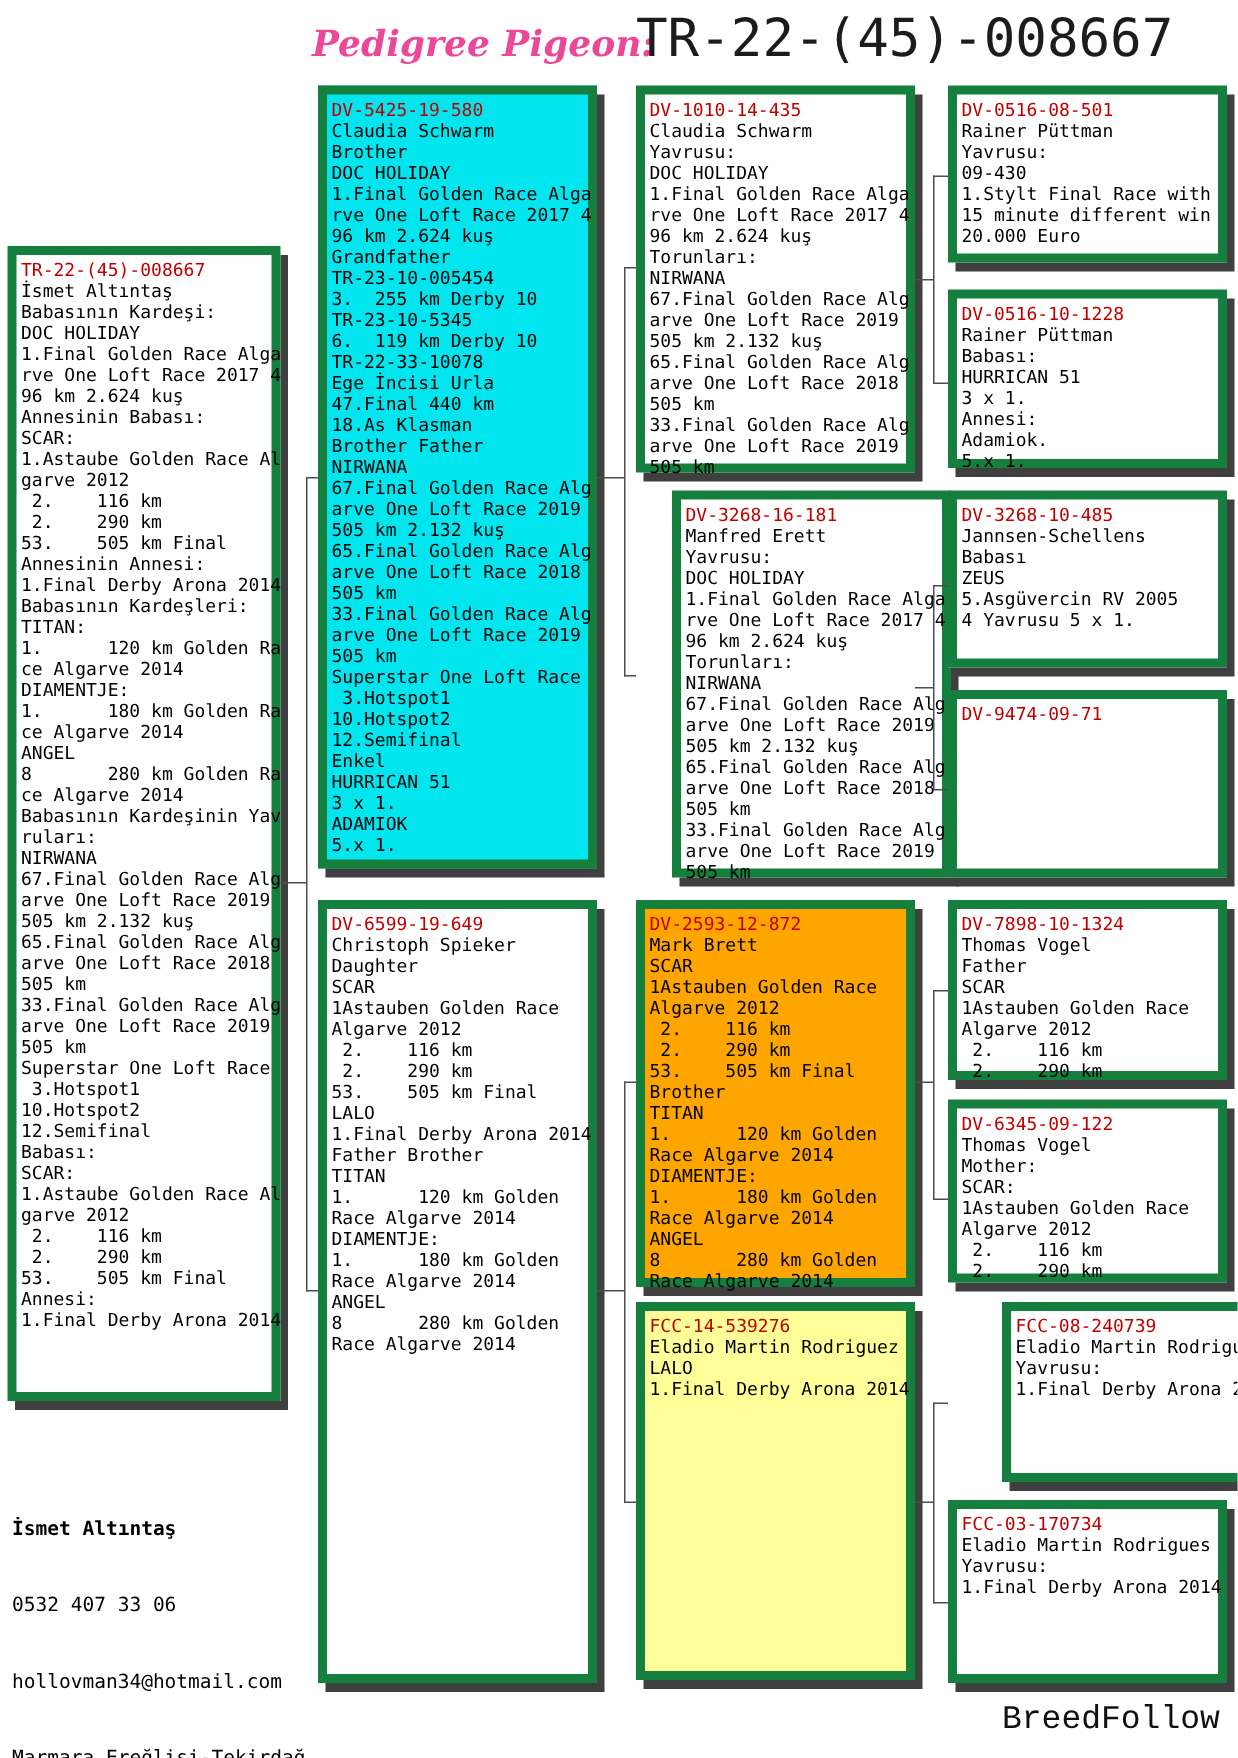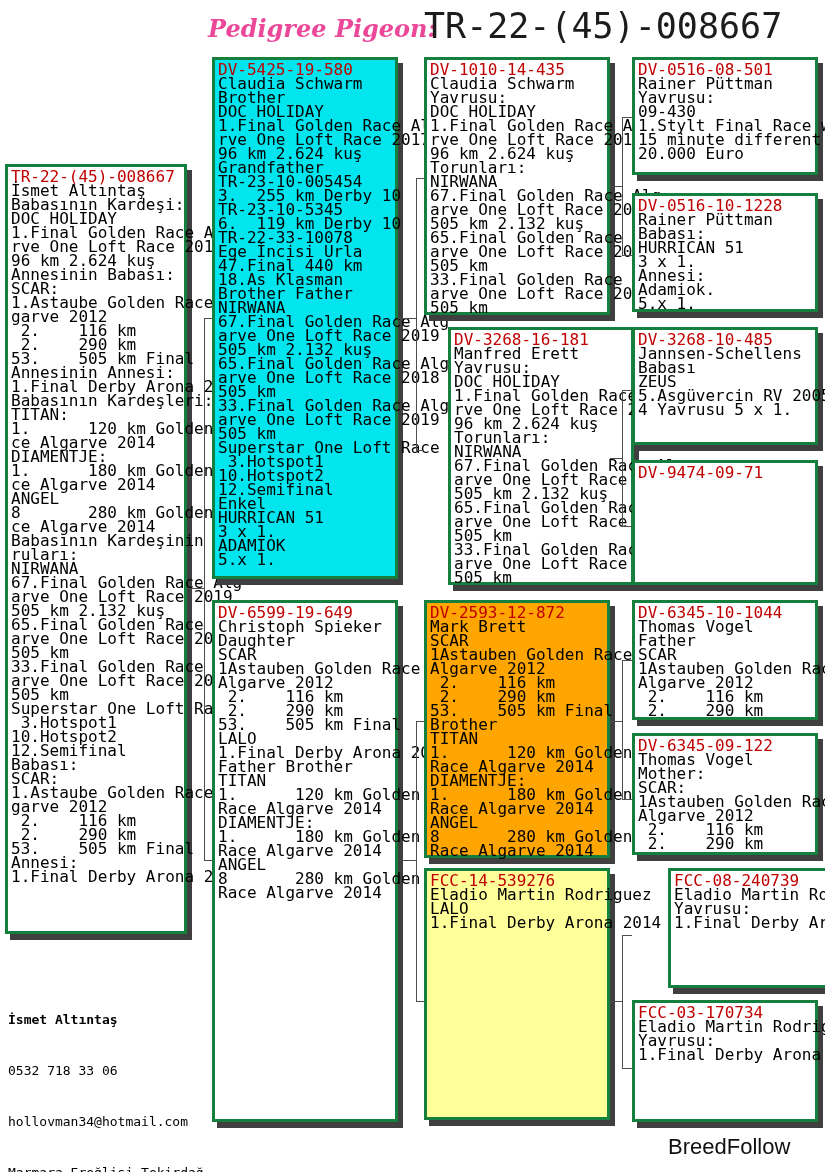--- a/index.html
+++ b/index.html
@@ -1,34 +1,34 @@
 <!DOCTYPE html>
 <html style="--accent-red: #c00000; --cyan-box: #00e5ee; --orange-box: #ffa500; --yellow-box: #ffff99;"><head>
 <meta charset="utf-8">
 <style>
   html,body{margin:0;padding:0}
   body{width:825px;height:1172px;position:relative;background:#ffffff;
        font-family:"DejaVu Sans Mono",monospace;overflow:hidden;color:#000}
   .box{position:absolute;box-sizing:border-box;background:#fff;
-       border:3px solid #15803d;box-shadow:5px 6px 0 #3f3f3f;
-       padding:3px 2px 3px 3px;font-size:16px;line-height:14px}
+       border:6px solid #15803d;box-shadow:5px 6px 0 #3f3f3f;
+       padding:3px 2px 3px 3px;font-size:12px;line-height:14px}
   .box-id{color:var(--accent-red,#c00000);white-space:pre}
   .box-body{white-space:pre}
   .box.cyan{background:var(--cyan-box,#00e5ee)}
   .box.orange{background:var(--orange-box,#ffa500)}
   .box.yellow{background:var(--yellow-box,#ffff99)}
   .hl,.vl{position:absolute;background:#4d4d4d}
   .hl{height:1px}
   .vl{width:1px}
   .ped-label{position:absolute;left:208px;top:14px;font-family:"DejaVu Serif",serif;
              font-style:italic;font-weight:bold;font-size:24px;color:#ec4899}
   .ring-title{position:absolute;left:424px;top:6px;font-size:35px;color:#1c1c1c;white-space:pre}
   .contact{position:absolute;left:8px;top:977px;font-size:13px;line-height:17px;white-space:pre}
   .contact .owner{font-weight:bold}
-  .brand{position:absolute;left:668px;top:1134px;font-family:Liberation Sans, sans-serif;
+  .brand{position:absolute;left:668px;top:1134px;font-family:Liberation Mono, monospace;
          font-size:22px;color:#101010}
 </style>
 </head>
 <body>
 
 <div class="ped-label">Pedigree Pigeon:</div>
 <div class="ring-title">TR-22-(45)-008667</div>
 
 <div class="box" style="left:5px;top:164px;width:182px;height:770px">
   <div class="box-id">TR-22-(45)-008667</div>
@@ -237,21 +237,21 @@
   <div class="box-body">Jannsen-Schellens
 Babası
 ZEUS
 5.Asgüvercin RV 2005
 4 Yavrusu 5 x 1.</div>
 </div>
 <div class="box" style="left:632px;top:460px;width:186px;height:125px">
   <div class="box-id">DV-9474-09-71</div>
 </div>
 <div class="box" style="left:632px;top:600px;width:186px;height:120px">
-  <div class="box-id">DV-6345-10-1044</div>
+  <div class="box-id">DV-7898-10-1324</div>
   <div class="box-body">Thomas Vogel
 Father
 SCAR
 1Astauben Golden Race
 Algarve 2012
  2.    116 km
  2.    290 km</div>
 </div>
 <div class="box" style="left:632px;top:733px;width:186px;height:122px">
   <div class="box-id">DV-6345-09-122</div>
@@ -306,17 +306,17 @@
 <div class="hl" style="left:622px;top:660px;width:10px"></div>
 <div class="hl" style="left:622px;top:799px;width:10px"></div>
 
 <div class="hl" style="left:610px;top:1001px;width:12px"></div>
 <div class="vl" style="left:622px;top:935px;height:134px"></div>
 <div class="hl" style="left:622px;top:935px;width:10px"></div>
 <div class="hl" style="left:622px;top:1068px;width:10px"></div>
 
 <div class="contact">
   <div class="owner">İsmet Altıntaş</div>
-  <div>0532 718 33 06</div>
+  <div>0532 407 33 06</div>
   <div>hollovman34@hotmail.com</div>
   <div>Marmara Ereğlisi-Tekirdağ</div>
 </div>
 <div class="brand">BreedFollow</div>
 
 </body></html>

